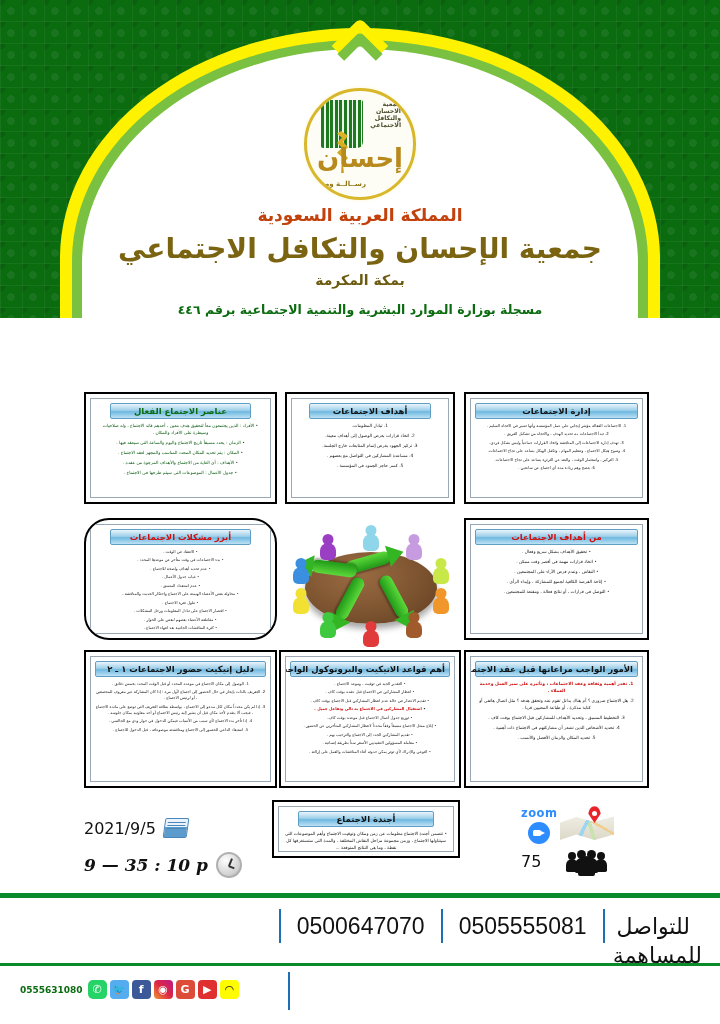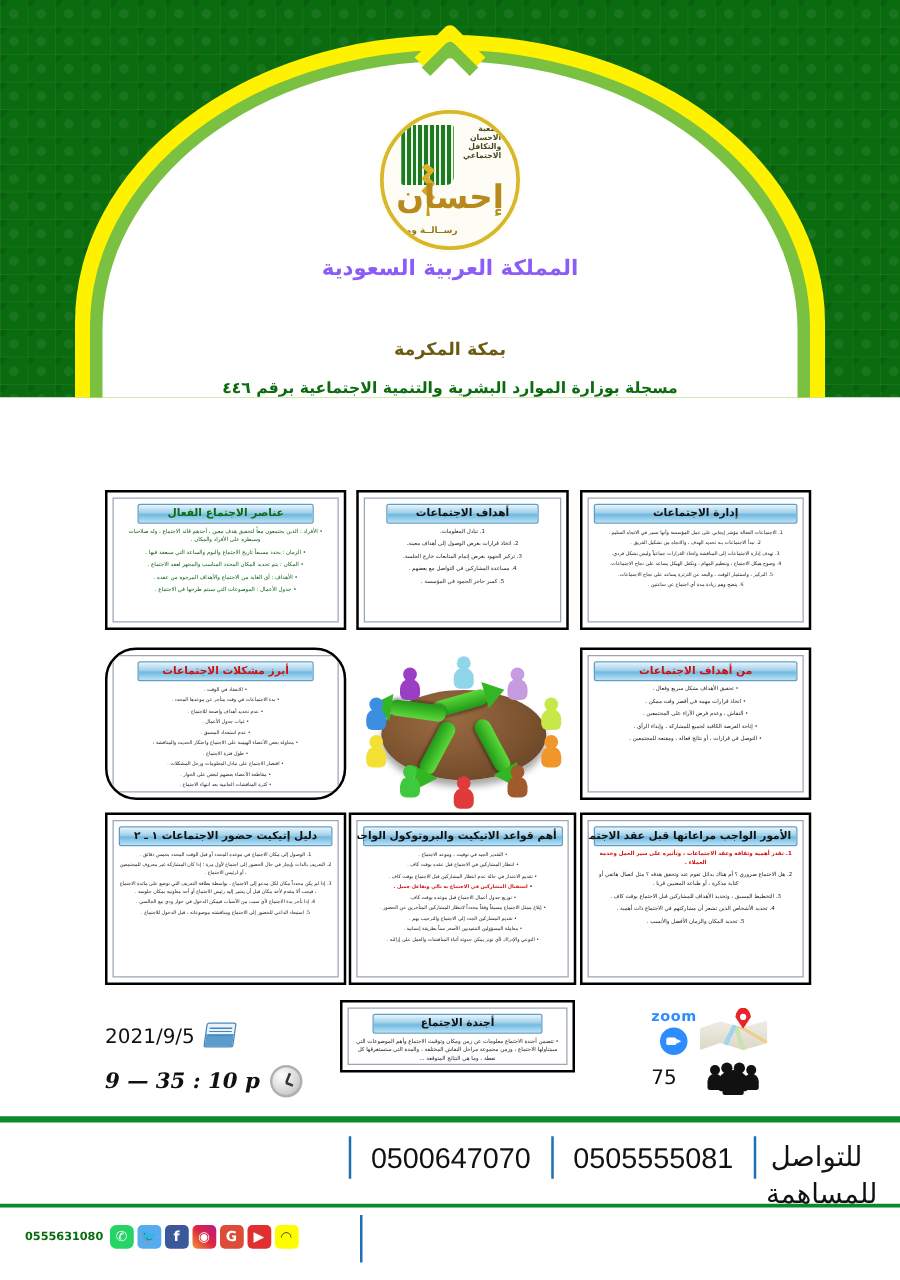--- a/index.html
+++ b/index.html
@@ -100,21 +100,21 @@
   }
   .logo-motto {
     position: absolute; bottom: 9px; left: 0; right: 0;
     text-align: left; font-size: 7px; color: #8f7515;
     letter-spacing: 1.5px; font-weight: bold;
   }
 
   
   .kingdom {
     position: absolute; top: 205px; left: 0; right: 0;
-    text-align: center; font-size: 17px; color: #8b5cf6;
+    text-align: center; font-size: 17px; color: #c2410c;
     font-weight: bold;
   }
   .assoc-name {
     position: absolute; top: 232px; left: 0; right: 0;
     text-align: center; font-size: 28px; color: #7a6412;
     font-weight: bold; letter-spacing: -0.5px;
   }
   .city {
     position: absolute; top: 272px; left: 0; right: 0;
     text-align: center; font-size: 14px; color: #6b5a10; font-weight: bold;
@@ -415,20 +415,21 @@
         <div>الاجتماعي</div>
       </div>
       <div class="logo-flag"></div>
       <div class="logo-wheat"></div>
       <div class="logo-script">إحسان</div>
       <div class="logo-motto">رســالــة ومــكــة</div>
     </div>
   </div>
 
   <div class="kingdom">المملكة العربية السعودية</div>
+  <div class="assoc-name">جمعية الإحسان والتكافل الاجتماعي</div>
   <div class="city">بمكة المكرمة</div>
   <div class="registration">مسجلة بوزارة الموارد البشرية والتنمية الاجتماعية برقم ٤٤٦</div>
 
 
   <div class="card" id="card-elements">
       <div class="card-inner">
         <div class="card-head hd-green w-mid">عناصر الاجتماع الفعال</div>
         <ul class="card-list bullet green-txt">
           <li>الأفراد : الذين يجتمعون معاً لتحقيق هدف معين ، أحدهم قائد الاجتماع ، وله صلاحيات وسيطرة على الأفراد والمكان .</li>
           <li>الزمان : يحدد مسبقاً تاريخ الاجتماع واليوم والساعة التي سيعقد فيها .</li>

